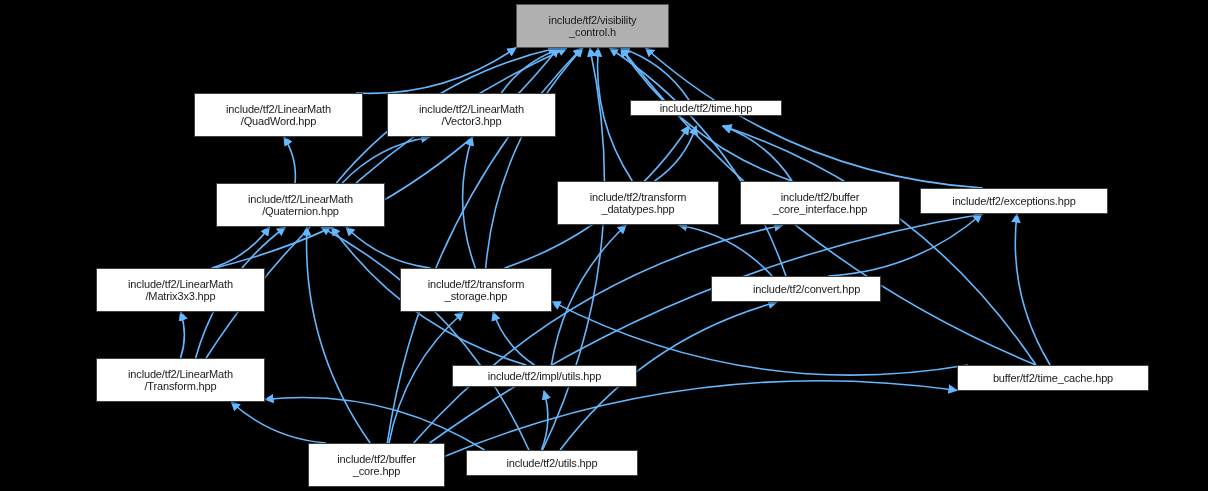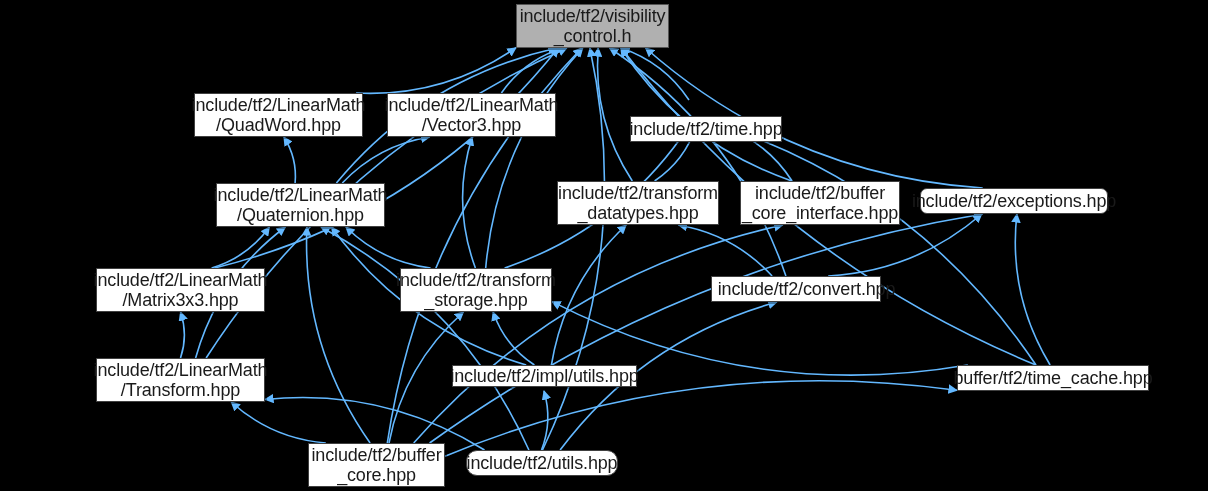--- a/index.html
+++ b/index.html
@@ -27,21 +27,21 @@
     position: absolute;
     box-sizing: border-box;
     background: #ffffff;
     border: 1px solid #404040;
     box-shadow: 2px 2px 0 rgba(0,0,0,0.35);
     display: flex;
     align-items: center;
     justify-content: center;
     text-align: center;
     color: #1a1a1a;
-    font-size: 18px;
+    font-size: 11px;
     line-height: 1.12;
     letter-spacing: -0.15px;
     white-space: pre-line;
     user-select: none;
   }
   .node-box.root {
     background: #b0b0b0;
     border: 1px solid #555555;
   }
   .node-label {
@@ -114,40 +114,40 @@
   <div class="node-box" style="left:194px; top:93px; width:169px; height:44px;">
     <span class="node-label">include/tf2/LinearMath
 /QuadWord.hpp</span>
   </div>
 
   <div class="node-box" style="left:387px; top:93px; width:169px; height:44px;">
     <span class="node-label">include/tf2/LinearMath
 /Vector3.hpp</span>
   </div>
 
-  <div class="node-box" style="left:630px; top:100px; width:152px; height:26px;margin-top:16px;">
+  <div class="node-box" style="left:630px; top:100px; width:152px; height:16px;">
     <span class="node-label">include/tf2/time.hpp</span>
   </div>
 
   <div class="node-box" style="left:216px; top:183px; width:169px; height:44px;">
     <span class="node-label">include/tf2/LinearMath
 /Quaternion.hpp</span>
   </div>
 
   <div class="node-box" style="left:557px; top:181px; width:162px; height:44px;">
     <span class="node-label">include/tf2/transform
 _datatypes.hpp</span>
   </div>
 
   <div class="node-box" style="left:740px; top:181px; width:160px; height:44px;">
     <span class="node-label">include/tf2/buffer
 _core_interface.hpp</span>
   </div>
 
-  <div class="node-box" style="left:920px; top:188px; width:188px; height:26px;border-radius:7px;">
+  <div class="node-box" style="left:920px; top:188px; width:188px; height:26px;">
     <span class="node-label">include/tf2/exceptions.hpp</span>
   </div>
 
   <div class="node-box" style="left:96px; top:268px; width:169px; height:44px;">
     <span class="node-label">include/tf2/LinearMath
 /Matrix3x3.hpp</span>
   </div>
 
   <div class="node-box" style="left:400px; top:268px; width:152px; height:44px;">
     <span class="node-label">include/tf2/transform
@@ -169,16 +169,16 @@
 
   <div class="node-box" style="left:957px; top:365px; width:192px; height:26px;">
     <span class="node-label">buffer/tf2/time_cache.hpp</span>
   </div>
 
   <div class="node-box" style="left:308px; top:443px; width:137px; height:44px;">
     <span class="node-label">include/tf2/buffer
 _core.hpp</span>
   </div>
 
-  <div class="node-box" style="left:466px; top:450px; width:152px; height:26px;border-radius:11px;">
+  <div class="node-box" style="left:466px; top:450px; width:172px; height:26px;">
     <span class="node-label">include/tf2/utils.hpp</span>
   </div>
 </div>
 
 </body></html>

